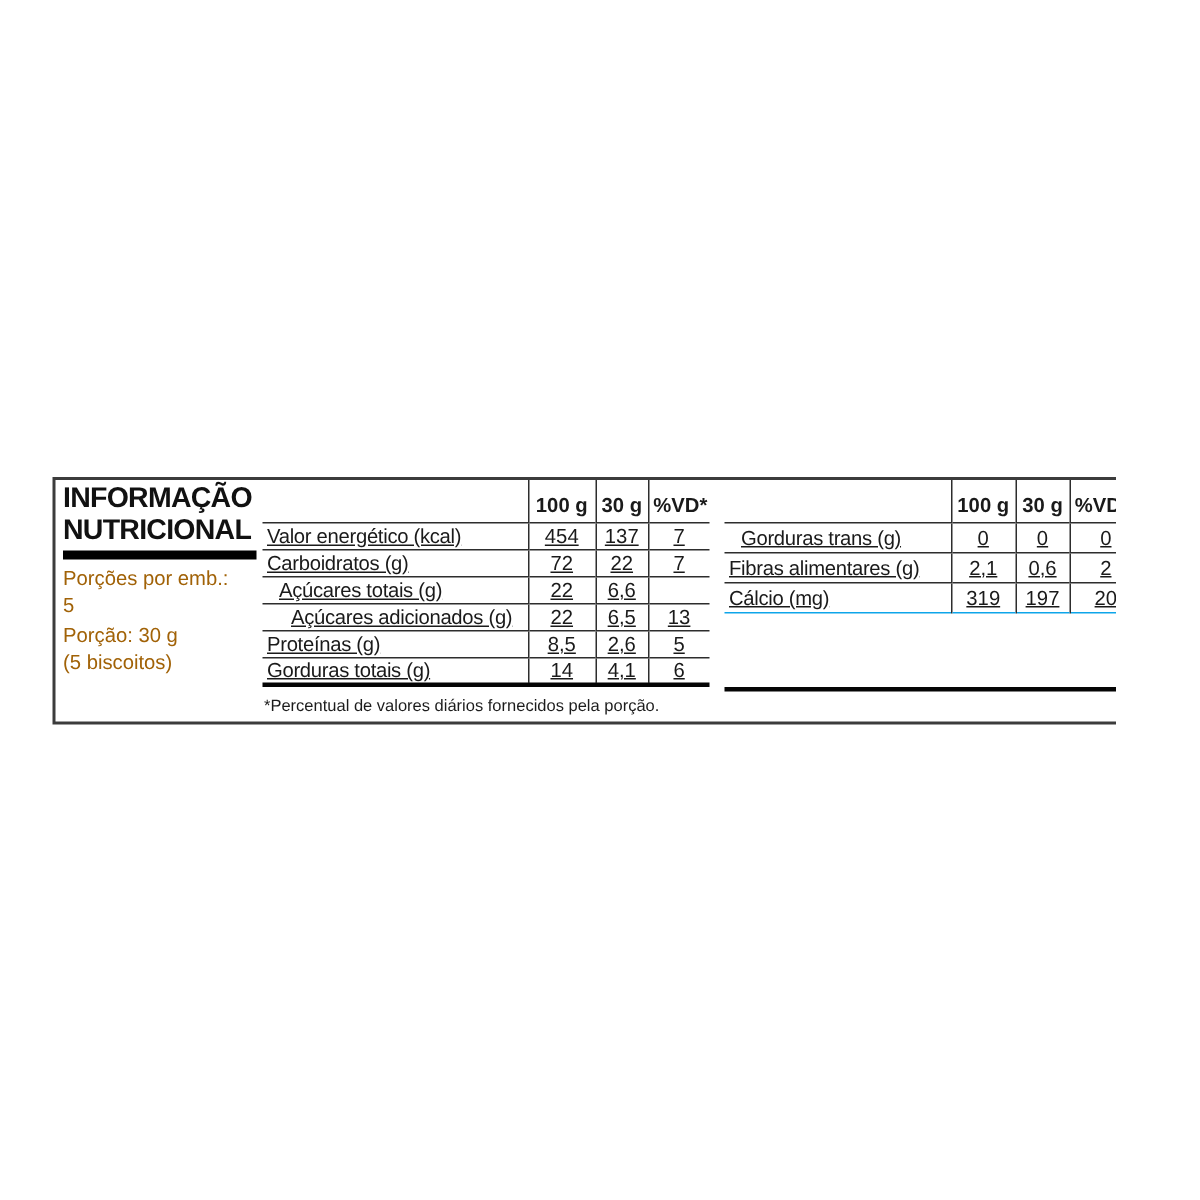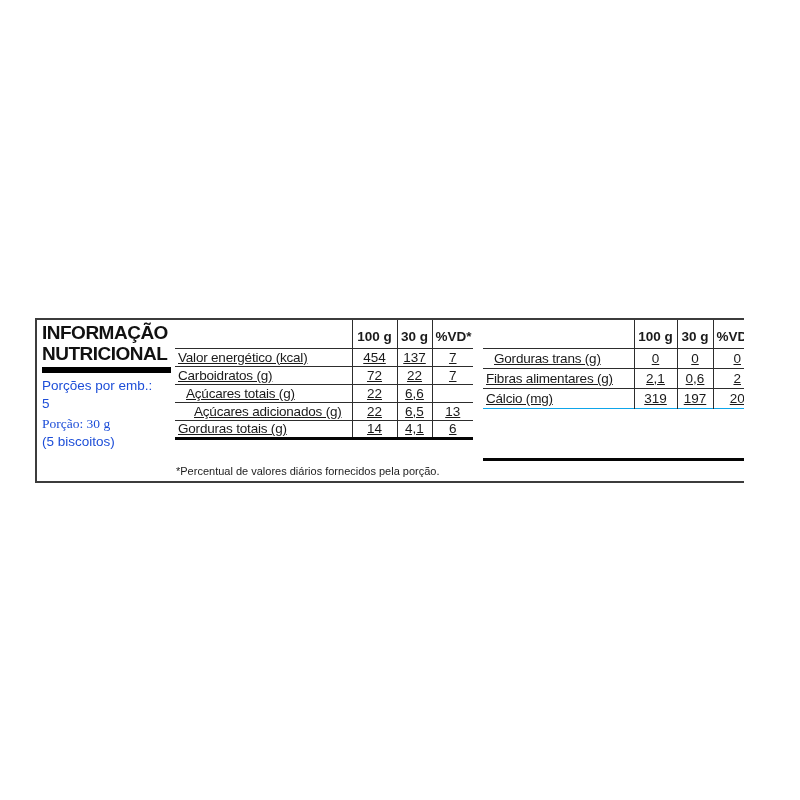--- a/index.html
+++ b/index.html
@@ -44,23 +44,23 @@
   }
   .title-bar {
     width: 129px;
     height: 6px;
     background: #000;
     margin: 3px 0 4px 0;
   }
   .nf-details {
     font-size: 13.5px;
     line-height: 17.5px;
-    color: #1d4ed8;
-  }
-  .nf-details .d-gap { margin-top: 3px; font-family: Liberation Serif, serif; }
+    color: #a16207;
+  }
+  .nf-details .d-gap { margin-top: 3px; }
   
   table.nt {
     position: absolute;
     top: 0;
     border-collapse: collapse;
     table-layout: fixed;
     font-size: 13.5px;
     color: #1a1a1a;
   }
   .nt th, .nt td {
@@ -160,20 +160,26 @@
           <td class="num">22</td>
           <td class="num">6,6</td>
           <td class="num"></td>
         </tr>
         <tr>
           <td class="lbl ind2">Açúcares adicionados (g)</td>
           <td class="num">22</td>
           <td class="num">6,5</td>
           <td class="num">13</td>
         </tr>
+        <tr>
+          <td class="lbl">Proteínas (g)</td>
+          <td class="num">8,5</td>
+          <td class="num">2,6</td>
+          <td class="num">5</td>
+        </tr>
         <tr class="last">
           <td class="lbl">Gorduras totais (g)</td>
           <td class="num">14</td>
           <td class="num">4,1</td>
           <td class="num">6</td>
         </tr>
       </tbody>
     </table>
 
     <table class="nt nt-right">

